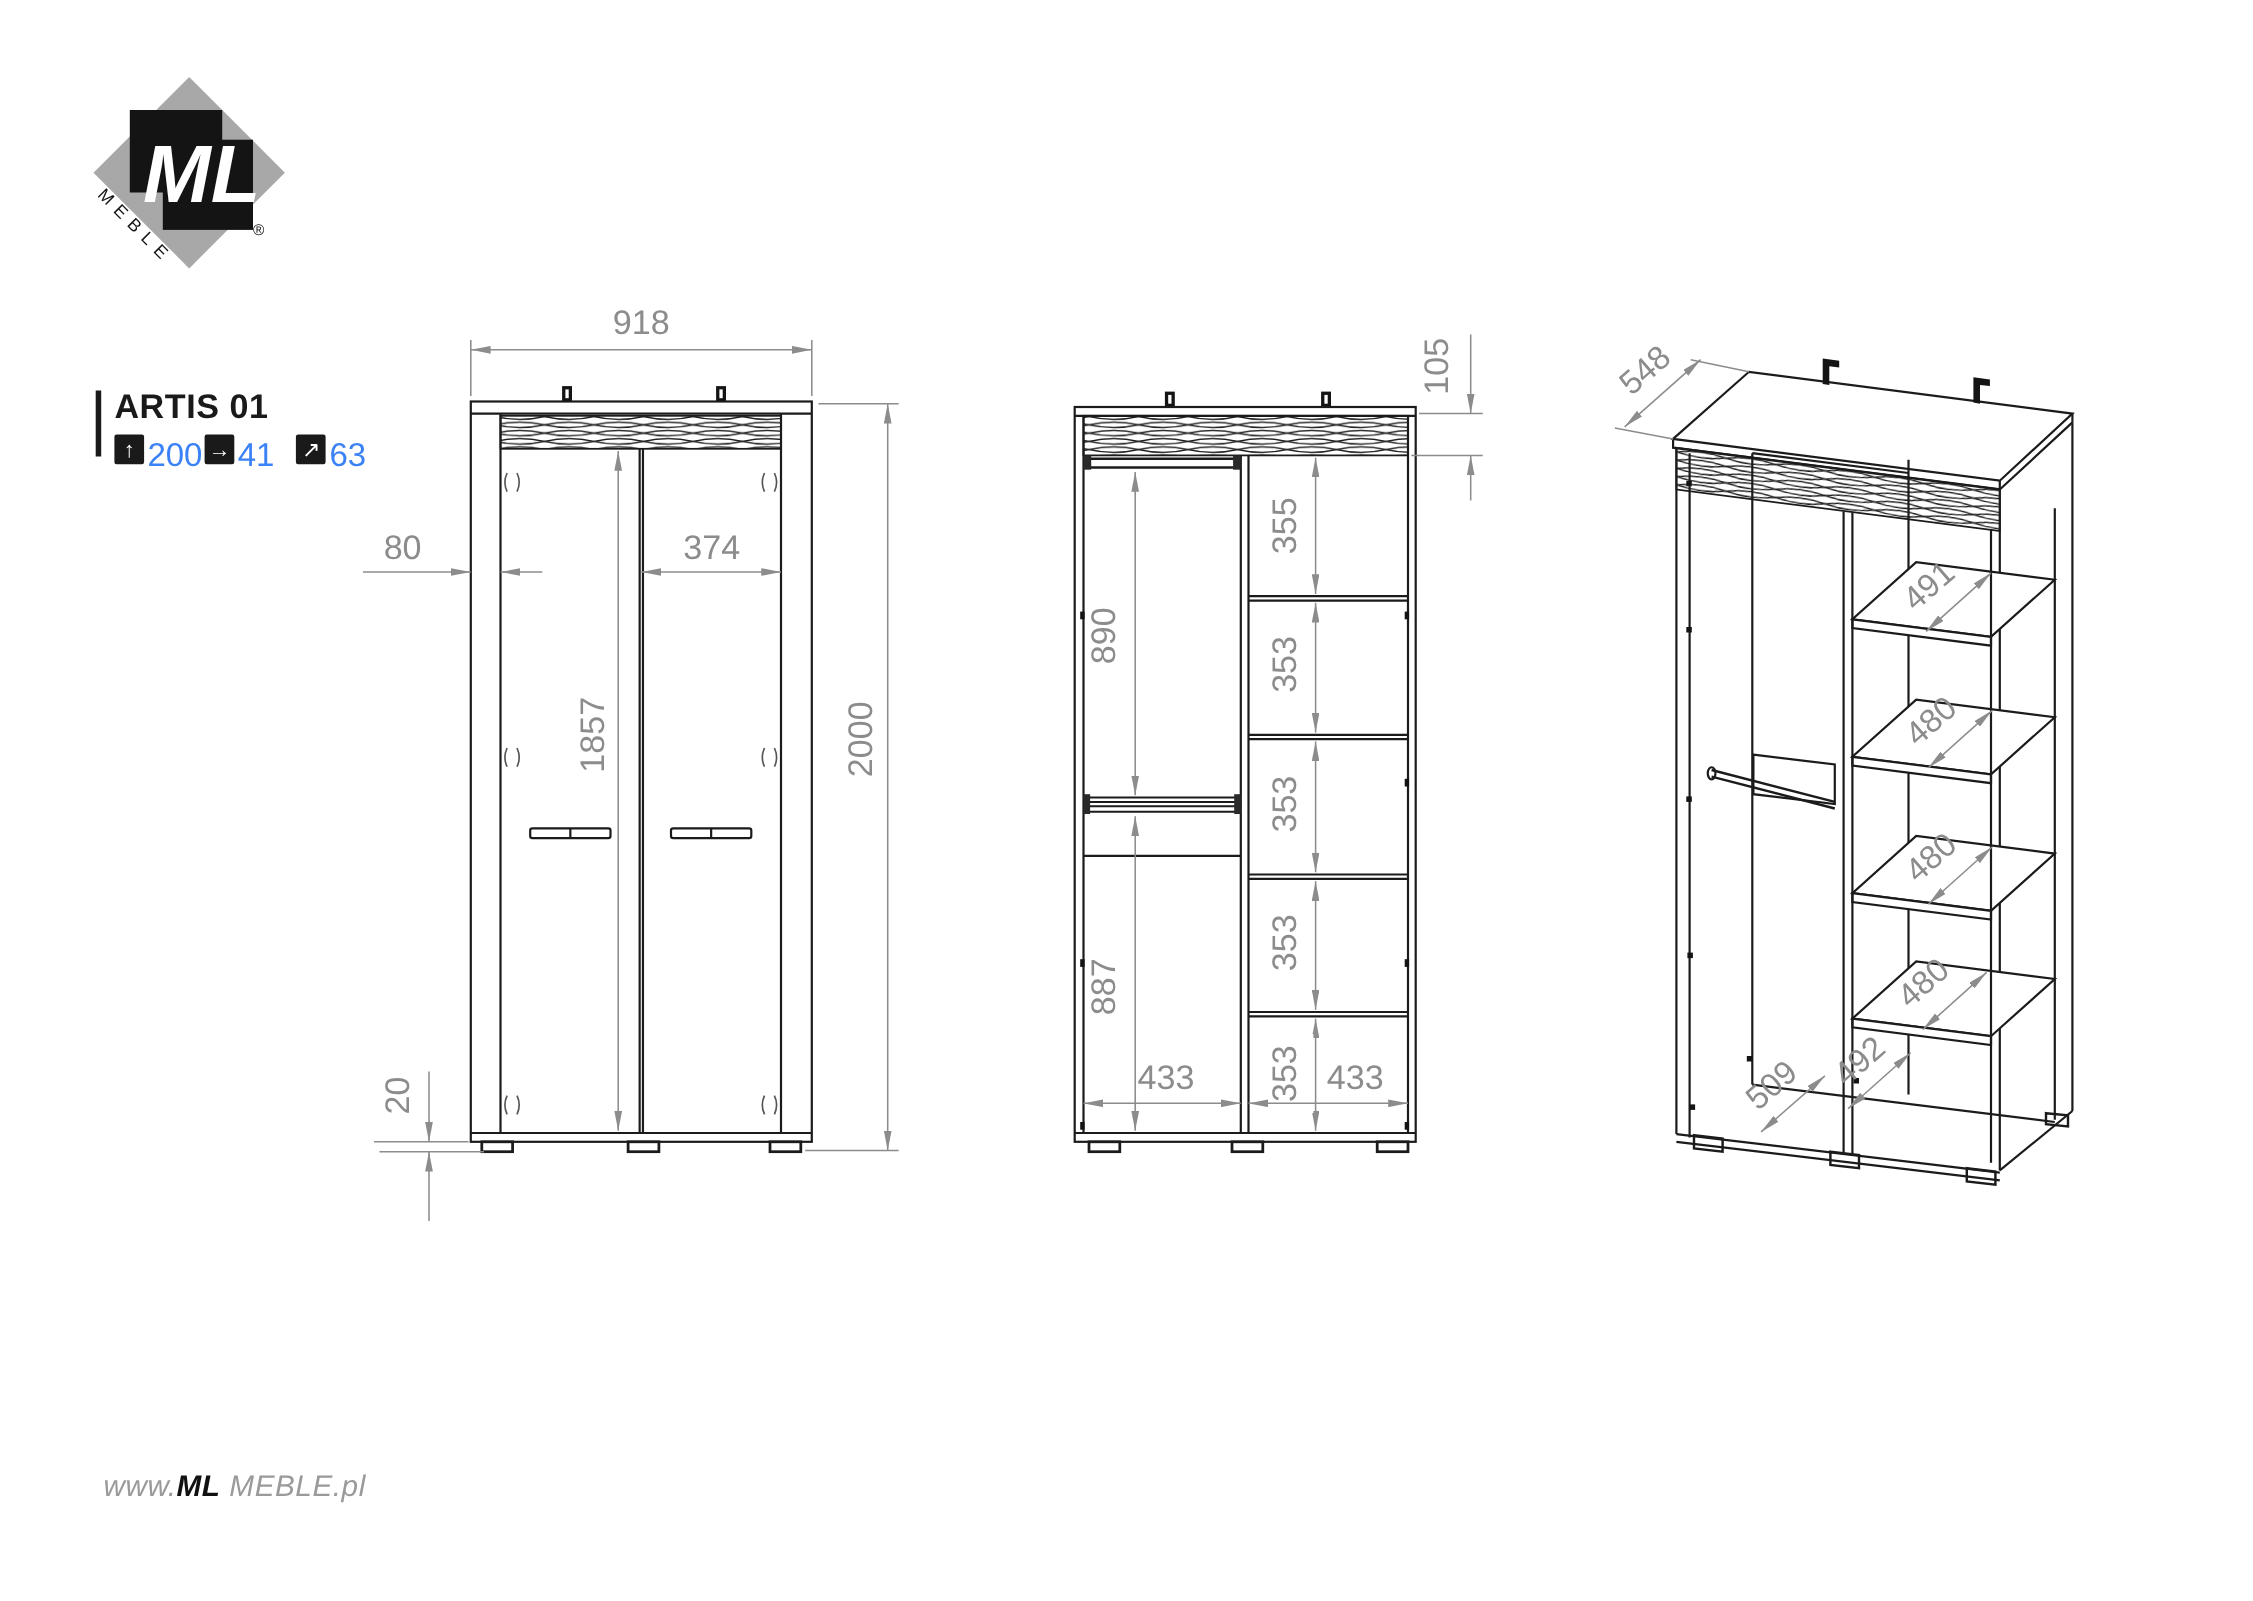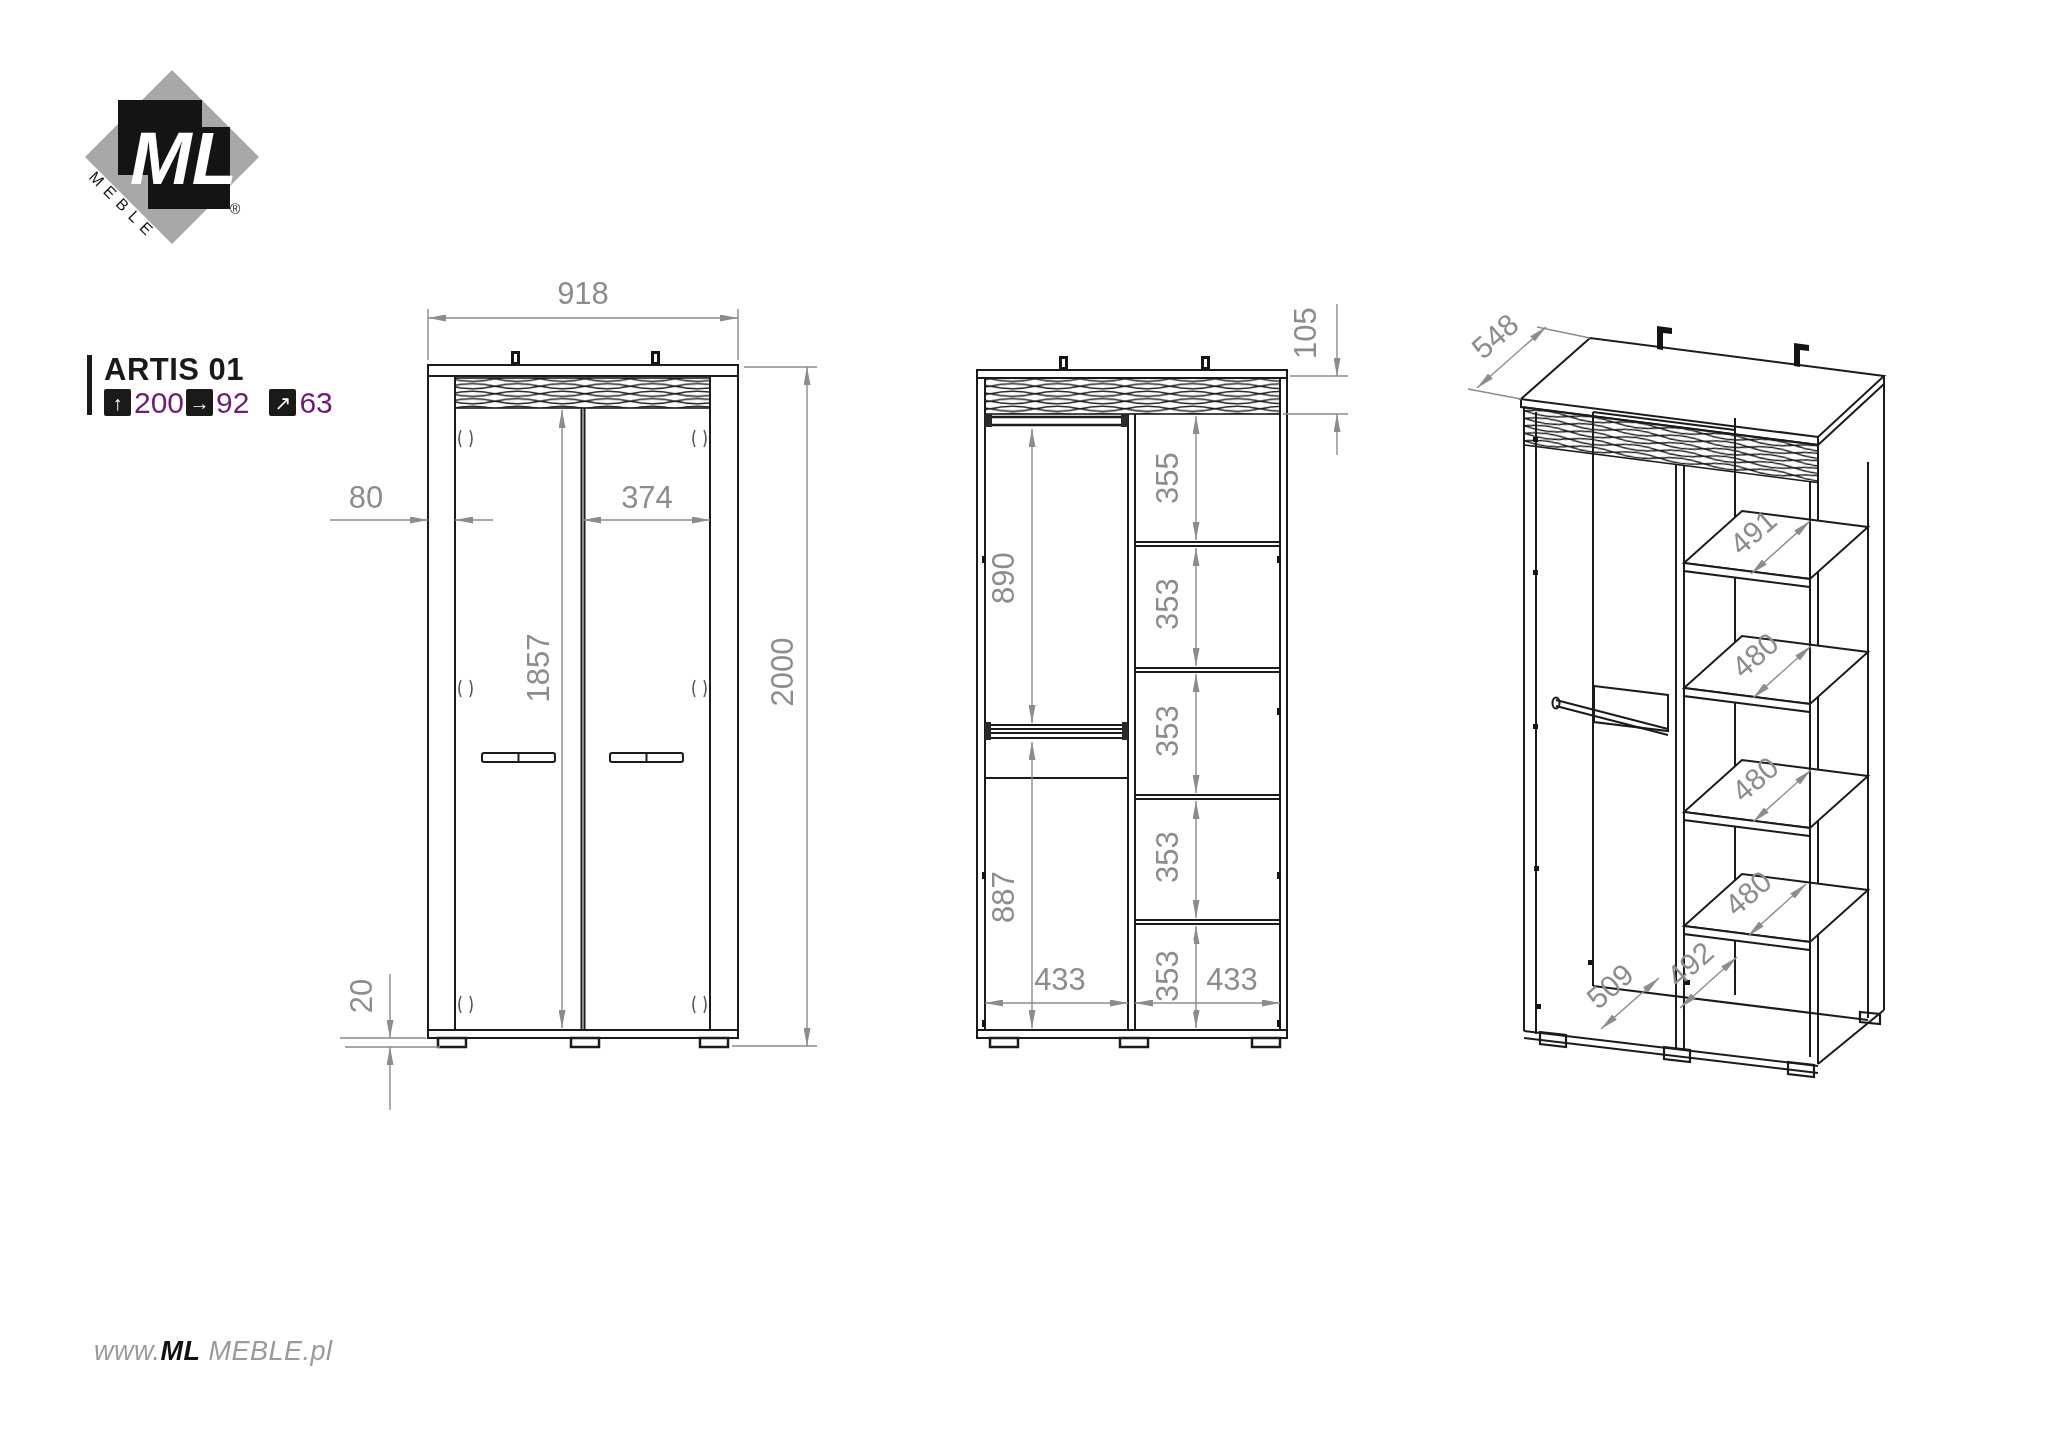--- a/index.html
+++ b/index.html
@@ -8,21 +8,21 @@
   .drawing-layer{position:absolute;left:0;top:0;}
   .logo{position:absolute;left:80px;top:62px;}
   .title-block{position:absolute;left:76px;top:355px;}
   .title-row{display:flex;align-items:flex-start;padding-left:11px;}
   .title-bar{width:5px;height:60px;background:#1a1a1a;margin-right:12px;}
   .product-name{font-size:31px;font-weight:bold;color:#1a1a1a;letter-spacing:0.5px;line-height:30px;}
   .chips{display:flex;align-items:center;margin-top:4px;}
   .chip{display:flex;align-items:center;}
   .chip-icon{width:27px;height:27px;background:#1a1a1a;color:#fff;display:flex;
              align-items:center;justify-content:center;font-size:20px;line-height:1;border-radius:2px;}
-  .chip-val{font-size:30px;color:#701a75;margin:0 2px 0 3px;line-height:27px;}
+  .chip-val{font-size:30px;color:#3b82f6;margin:12px 2px 0 3px;line-height:27px;}
   .chip + .chip{margin-left:6px;}
   .chip.gap{margin-left:18px;}
   .footer{position:absolute;left:94px;top:1336px;font-size:27px;letter-spacing:0.5px;font-style:italic;}
   .footer .gray{color:#9a9a9a;}
   .footer .black{color:#111;font-weight:bold;}
   svg text{font-family:"Liberation Sans",sans-serif;}
   .dim-label{fill:#8c8c8c;font-size:31px;}
   .dim-label-iso{fill:#8c8c8c;font-size:30px;}
 </style>
 </head>
@@ -44,21 +44,21 @@
       <div class="title-bar"></div>
       <div>
         <div class="product-name">ARTIS 01</div>
         <div class="chips">
           <span class="chip">
             <span class="chip-icon">↑</span>
             <span class="chip-val">200</span>
           </span>
           <span class="chip" style="margin-left:0;">
             <span class="chip-icon">→</span>
-            <span class="chip-val">92</span>
+            <span class="chip-val">41</span>
           </span>
           <span class="chip gap">
             <span class="chip-icon">↗</span>
             <span class="chip-val">63</span>
           </span>
         </div>
       </div>
     </div>
   </div>
 

